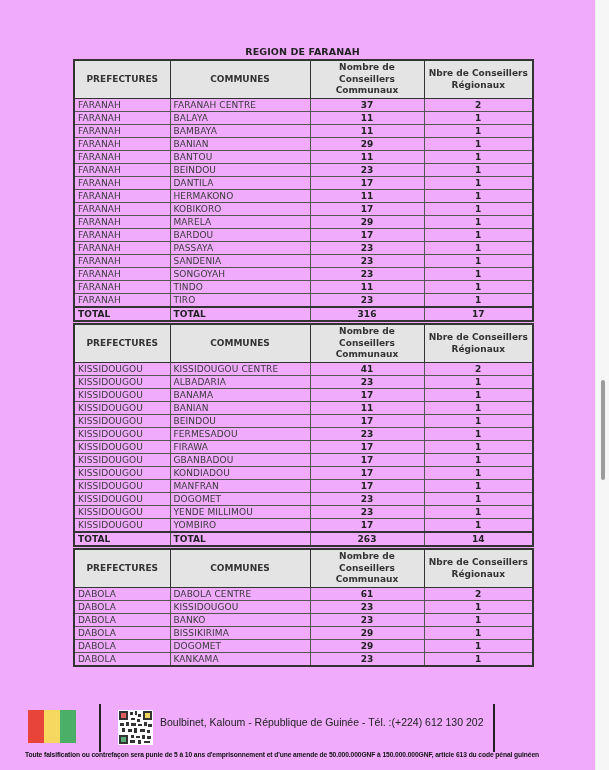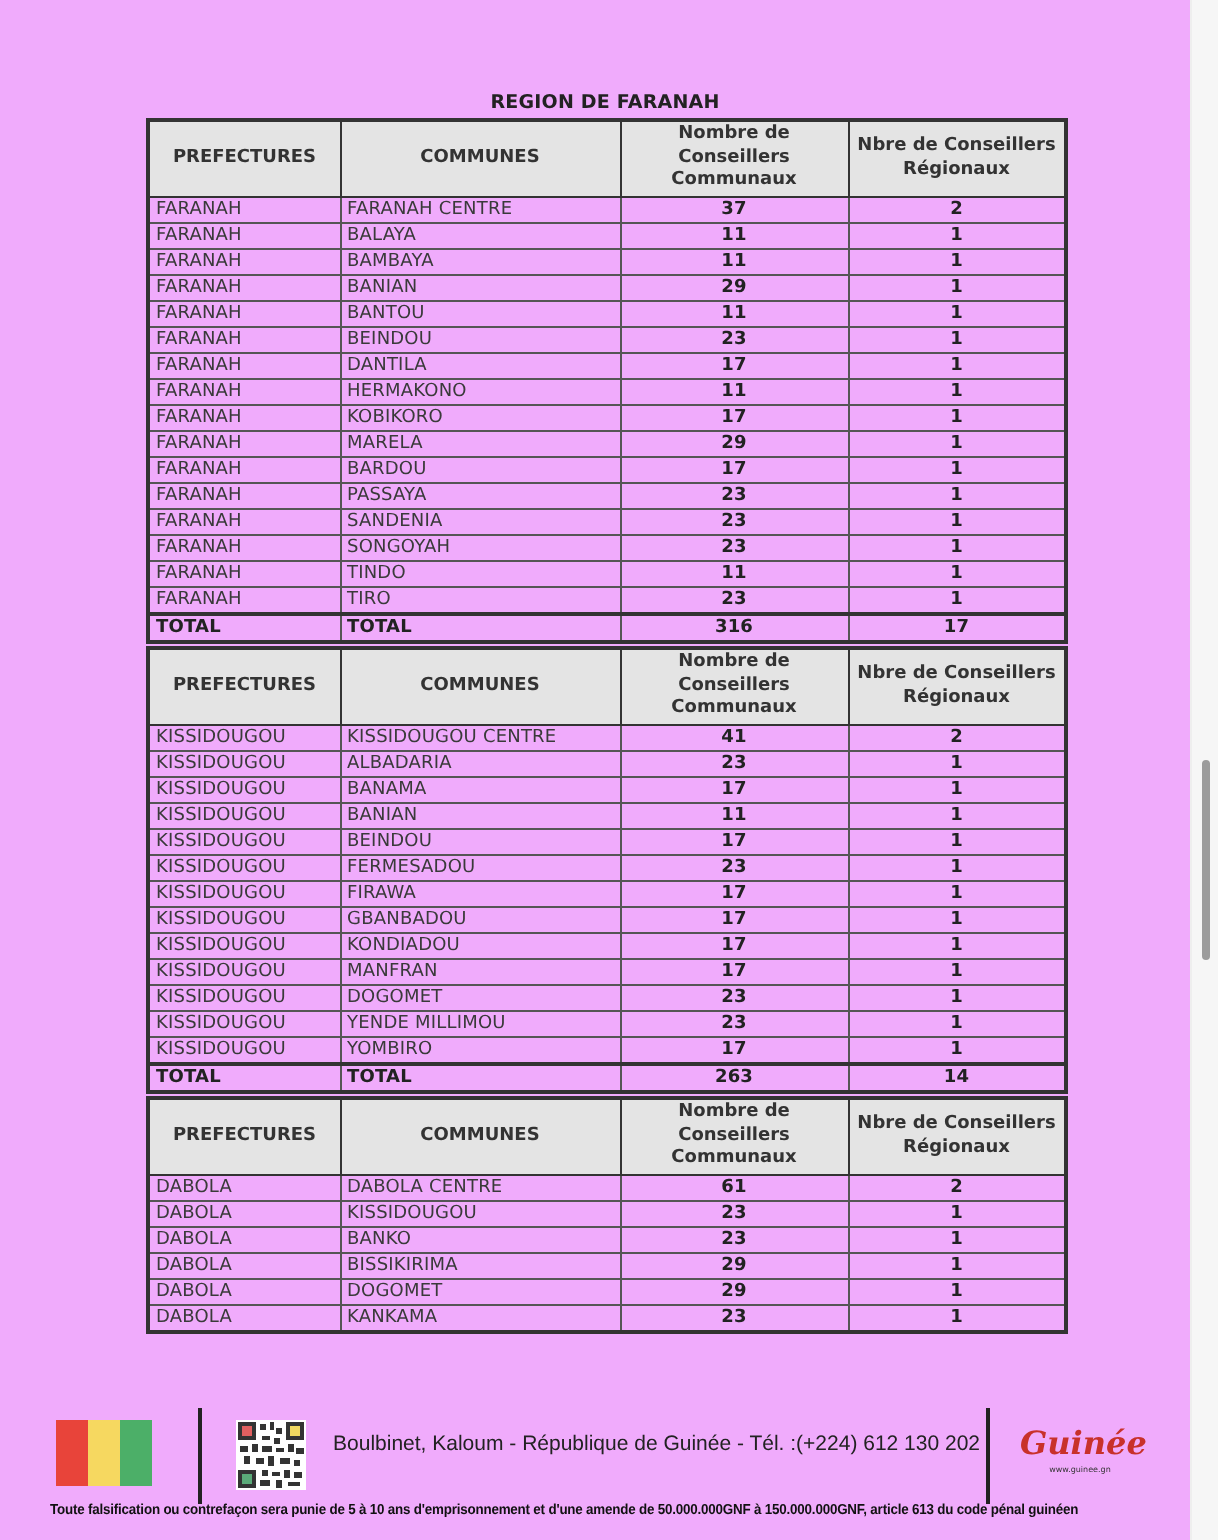--- a/index.html
+++ b/index.html
@@ -36,21 +36,21 @@
       color: #3a3a3a; letter-spacing: 0.1px;
     }
     table.grid td.num { text-align: center; font-weight: bold; color: #222; }
     table.grid tr.total td { font-weight: bold; color: #222; border-top: 2px solid #333; }
 
     .footer { position: absolute; left: 0; top: 690px; width: 596px; height: 80px; }
     .flag { position: absolute; left: 28px; top: 20px; width: 48px; height: 33px; display: flex; }
     .flag span { flex: 1; }
     .vsep { position: absolute; width: 2px; background: #222; }
     .qr { position: absolute; left: 118px; top: 20px; width: 35px; height: 35px; }
-    .contact { position: absolute; left: 160px; top: 26px; width: 330px; text-align: right;
+    .contact { position: absolute; left: 160px; top: 26px; width: 330px; text-align: left;
       font-family: "Liberation Sans", sans-serif; font-size: 10.5px; color: #222; line-height: 13px; }
     .logo { position: absolute; left: 510px; top: 22px; width: 60px; height: 40px; text-align: center; }
     .logo .word { font-family: "DejaVu Serif", serif; font-style: italic; font-weight: bold; color: #c8312b; font-size: 16px; line-height: 20px; }
     .logo .url { font-size: 4px; color: #333; }
     .disclaimer { position: absolute; left: 25px; top: 60px; width: 560px; font-family: "Liberation Sans", sans-serif;
       font-size: 7.2px; font-weight: bold; color: #111; white-space: nowrap; letter-spacing: -0.1px; transform: scaleX(0.93); transform-origin: left center; }
   </style>
 </head>
 <body>
 
@@ -374,23 +374,19 @@
           <rect x="29" y="26" width="4" height="3"></rect>
           <rect x="12" y="30" width="5" height="3"></rect>
         <rect x="20" y="30" width="3" height="4"></rect>
           <rect x="26" y="31" width="6" height="2"></rect>
       </g>
     </svg>
     <div class="contact">
       <div>Boulbinet, Kaloum - République de Guinée - Tél. :(+224) 612 130 202</div>
     </div>
     <div class="vsep" style="left:493px; top:14px; height:48px;"></div>
-    <div class="logo">
-      <div class="word">Guinée</div>
-      <div class="url">www.guinee.gn</div>
-    </div>
     <div class="disclaimer">Toute falsification ou contrefaçon sera punie de 5 à 10 ans d'emprisonnement et d'une amende de 50.000.000GNF à 150.000.000GNF, article 613 du code pénal guinéen</div>
   </div>
 </div>
 
 <div class="scroll-track">
   <div class="scroll-thumb"></div>
 </div>
 
 </body></html>

